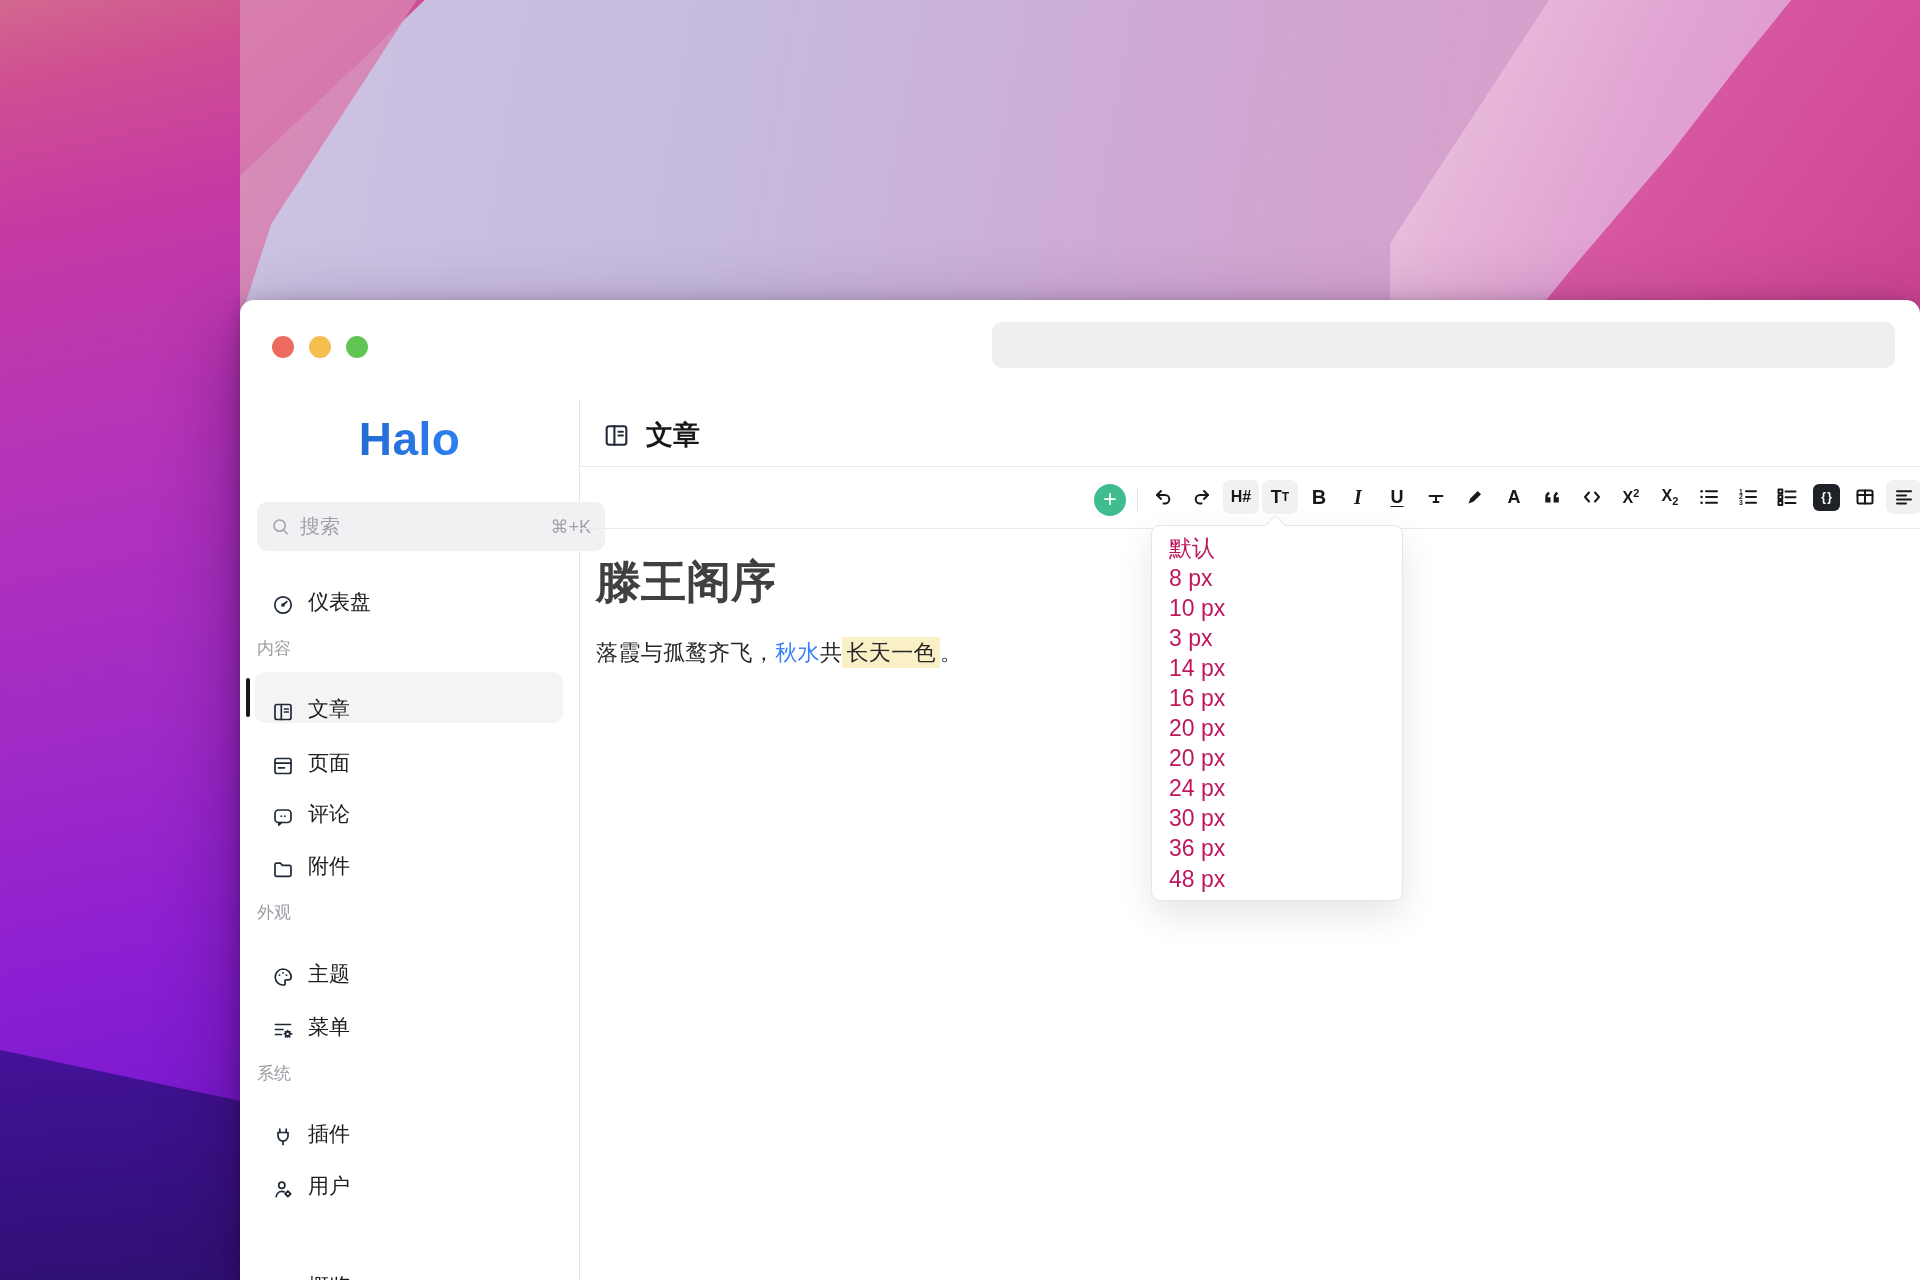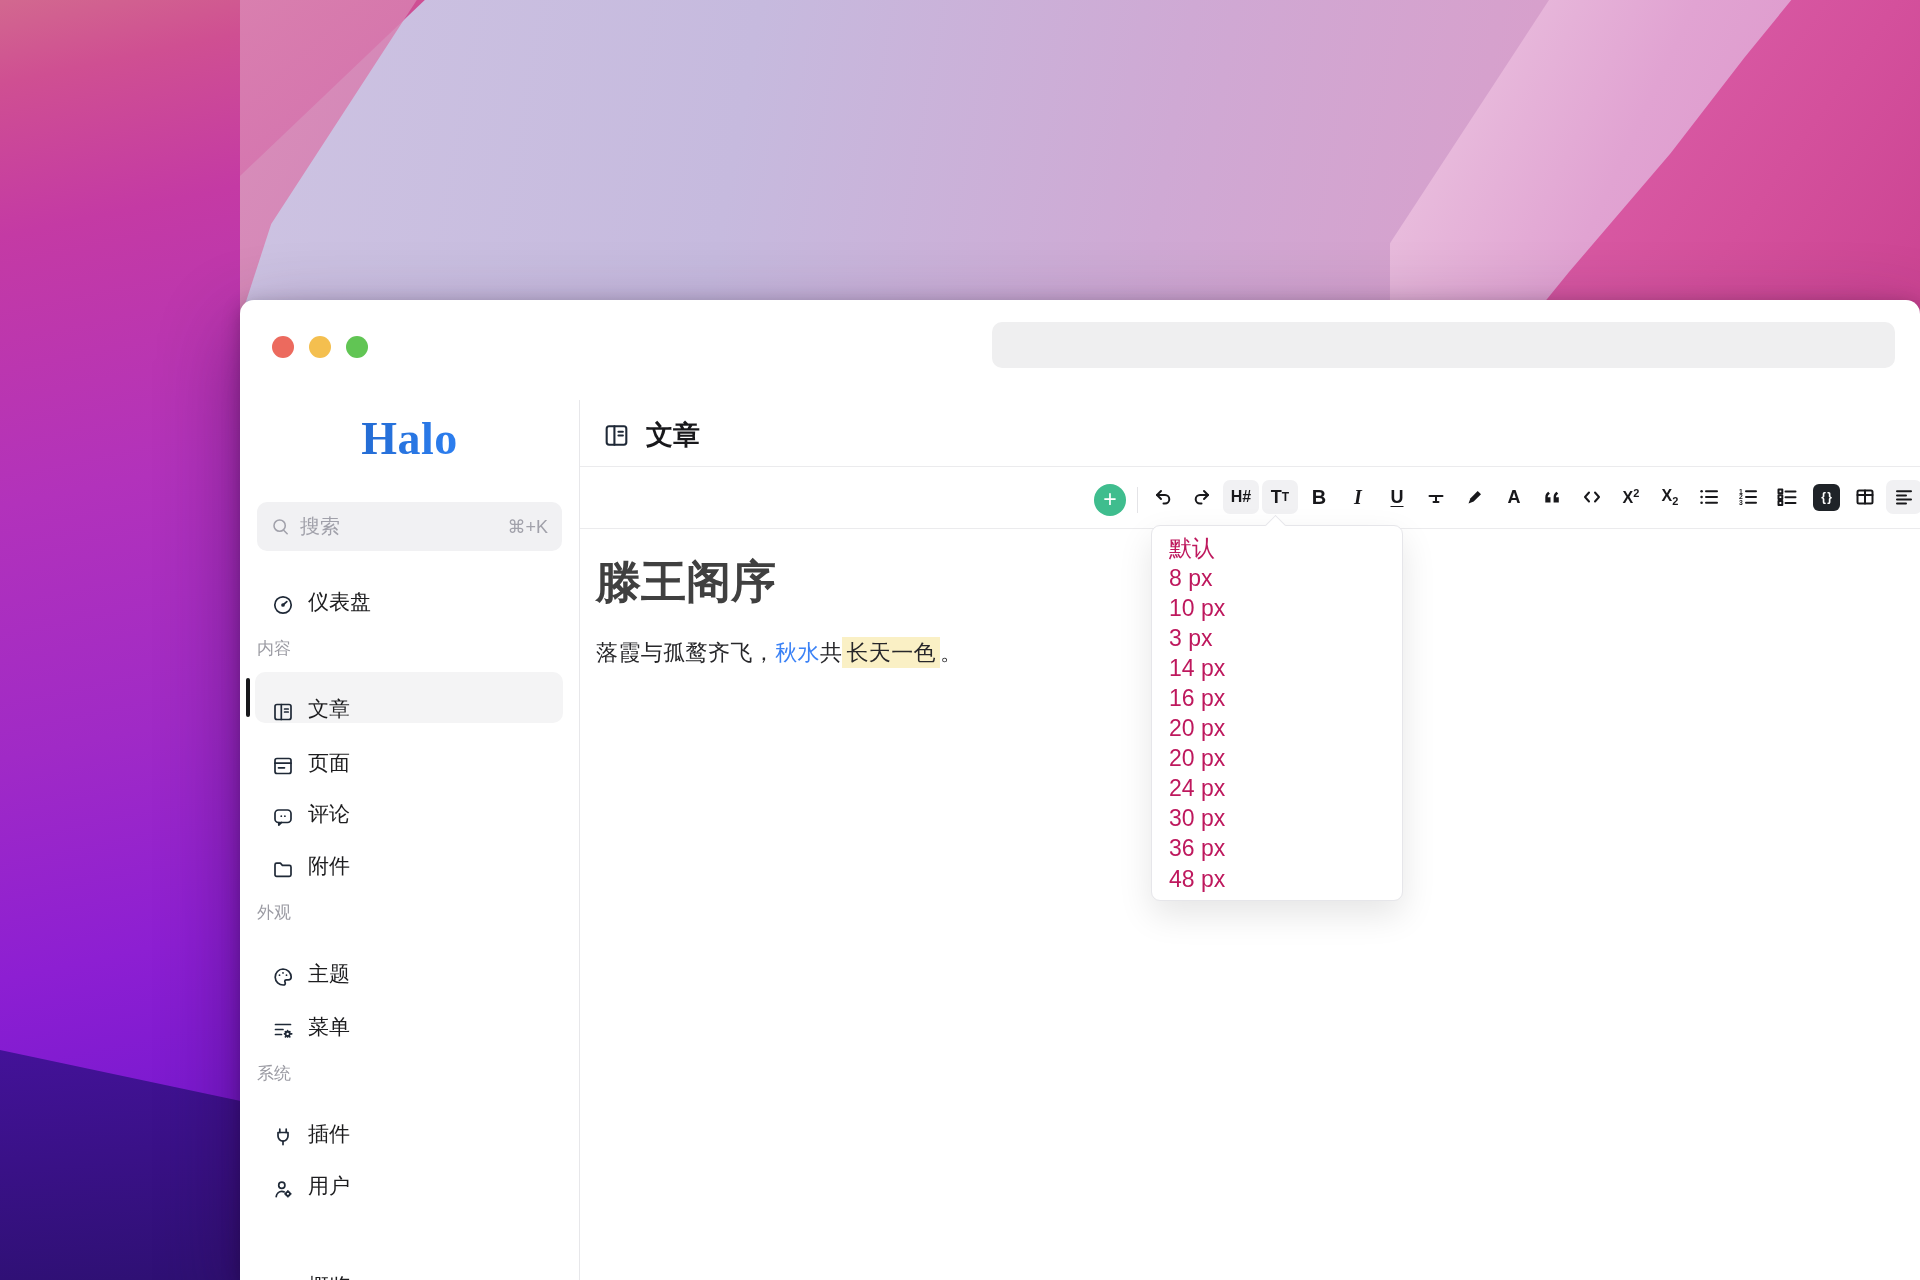--- a/index.html
+++ b/index.html
@@ -36,22 +36,22 @@
   .light.red{ background:#ec6a5e; } .light.yellow{ background:#f4bf4f; } .light.green{ background:#61c554; }
 
   .urlpill { position:absolute; left:752px; top:22px; width:903px; height:46px;
     background:#efeff0; border-radius:10px; }
 
   
   .side-divider { position:absolute; left:339px; top:100px; bottom:0; width:1px; background:#e7e7ea; }
   .logo { position:absolute; left:0; top:112px; width:339px; text-align:center;
     font-size:46px; font-weight:700; letter-spacing:.5px;
     background:linear-gradient(100deg,#1a55b0,#2e82f5 70%);
-    -webkit-background-clip:text; background-clip:text; color:transparent;font-family:Liberation Serif, serif; }
-  .search { position:absolute; left:17px; top:202px; width:305px; height:49px;
+    -webkit-background-clip:text; background-clip:text; color:transparent; }
+  .search { position:absolute; left:17px; top:202px; width:348px; height:49px;
     background:#f1f1f3; border-radius:10px; display:flex; align-items:center; padding:16px 14px; gap:9px; }
   .search .ph { color:#a1a1aa; font-size:20px; flex:1; }
   .search .kbd { color:#a1a1aa; font-size:18px; }
 
   .navrow { position:absolute; left:15px; width:308px; height:44px;
     display:flex; align-items:flex-end; gap:14px; padding-left:17px;
     color:#1d1d1f; font-size:21px; font-weight:500; border-radius:10px; }
   .navrow .nicon { width:22px; height:22px; flex:0 0 22px; display:flex; }
   .navrow.active { background:#f4f4f5; height:51px; }
   .navbar-ind { position:absolute; left:6px; width:4px; height:39px; background:#18181b; border-radius:2px; }

